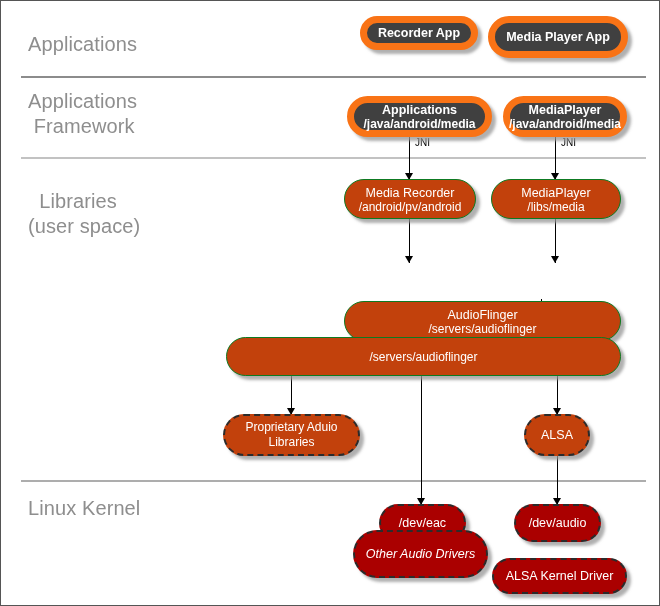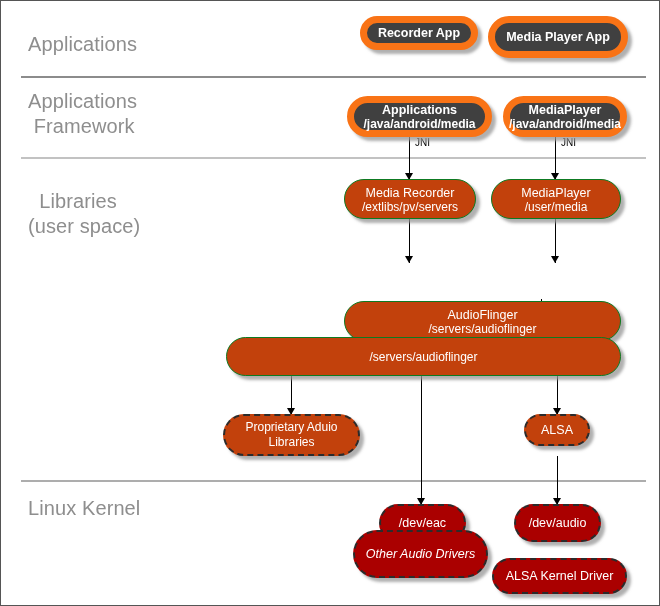--- a/index.html
+++ b/index.html
@@ -167,42 +167,42 @@
     <span class="sub">/java/android/media</span>
   </div>
 
   <div class="node blue two-line" style="left:502px; top:95px; width:124px; height:41px;">
     <span class="title">MediaPlayer</span>
     <span class="sub">/java/android/media</span>
   </div>
 
   <div class="node green two-line" style="left:343px; top:178px; width:132px; height:40px;">
     <span class="title">Media Recorder</span>
-    <span class="sub">/extlibs/pv/servers</span>
+    <span class="sub">/android/pv/android</span>
   </div>
 
   <div class="node green two-line" style="left:490px; top:178px; width:130px; height:40px;">
     <span class="title">MediaPlayer</span>
-    <span class="sub">/user/media</span>
+    <span class="sub">/libs/media</span>
   </div>
 
   <div class="node green two-line" style="left:343px; top:258px; width:277px; height:40px;margin-top:42px;">
     <span class="title">AudioFlinger</span>
     <span class="sub">/servers/audioflinger</span>
   </div>
 
   <div class="node green two-line" style="left:225px; top:336px; width:395px; height:39px;">
     <span class="sub">/servers/audioflinger</span>
   </div>
 
   <div class="node green dashed" style="left:222px; top:413px; width:137px; height:42px;">
     <span class="wrap">Proprietary Aduio Libraries</span>
   </div>
 
-  <div class="node green dashed" style="left:523px; top:413px; width:66px; height:32px;">
+  <div class="node green dashed" style="left:523px; top:413px; width:66px; height:42px;">
     <span class="title">ALSA</span>
   </div>
 
   <div class="node red dashed" style="left:378px; top:503px; width:87px; height:38px;">
     <span class="title">/dev/eac</span>
   </div>
 
   <div class="node red dashed" style="left:513px; top:503px; width:87px; height:38px;">
     <span class="title">/dev/audio</span>
   </div>

